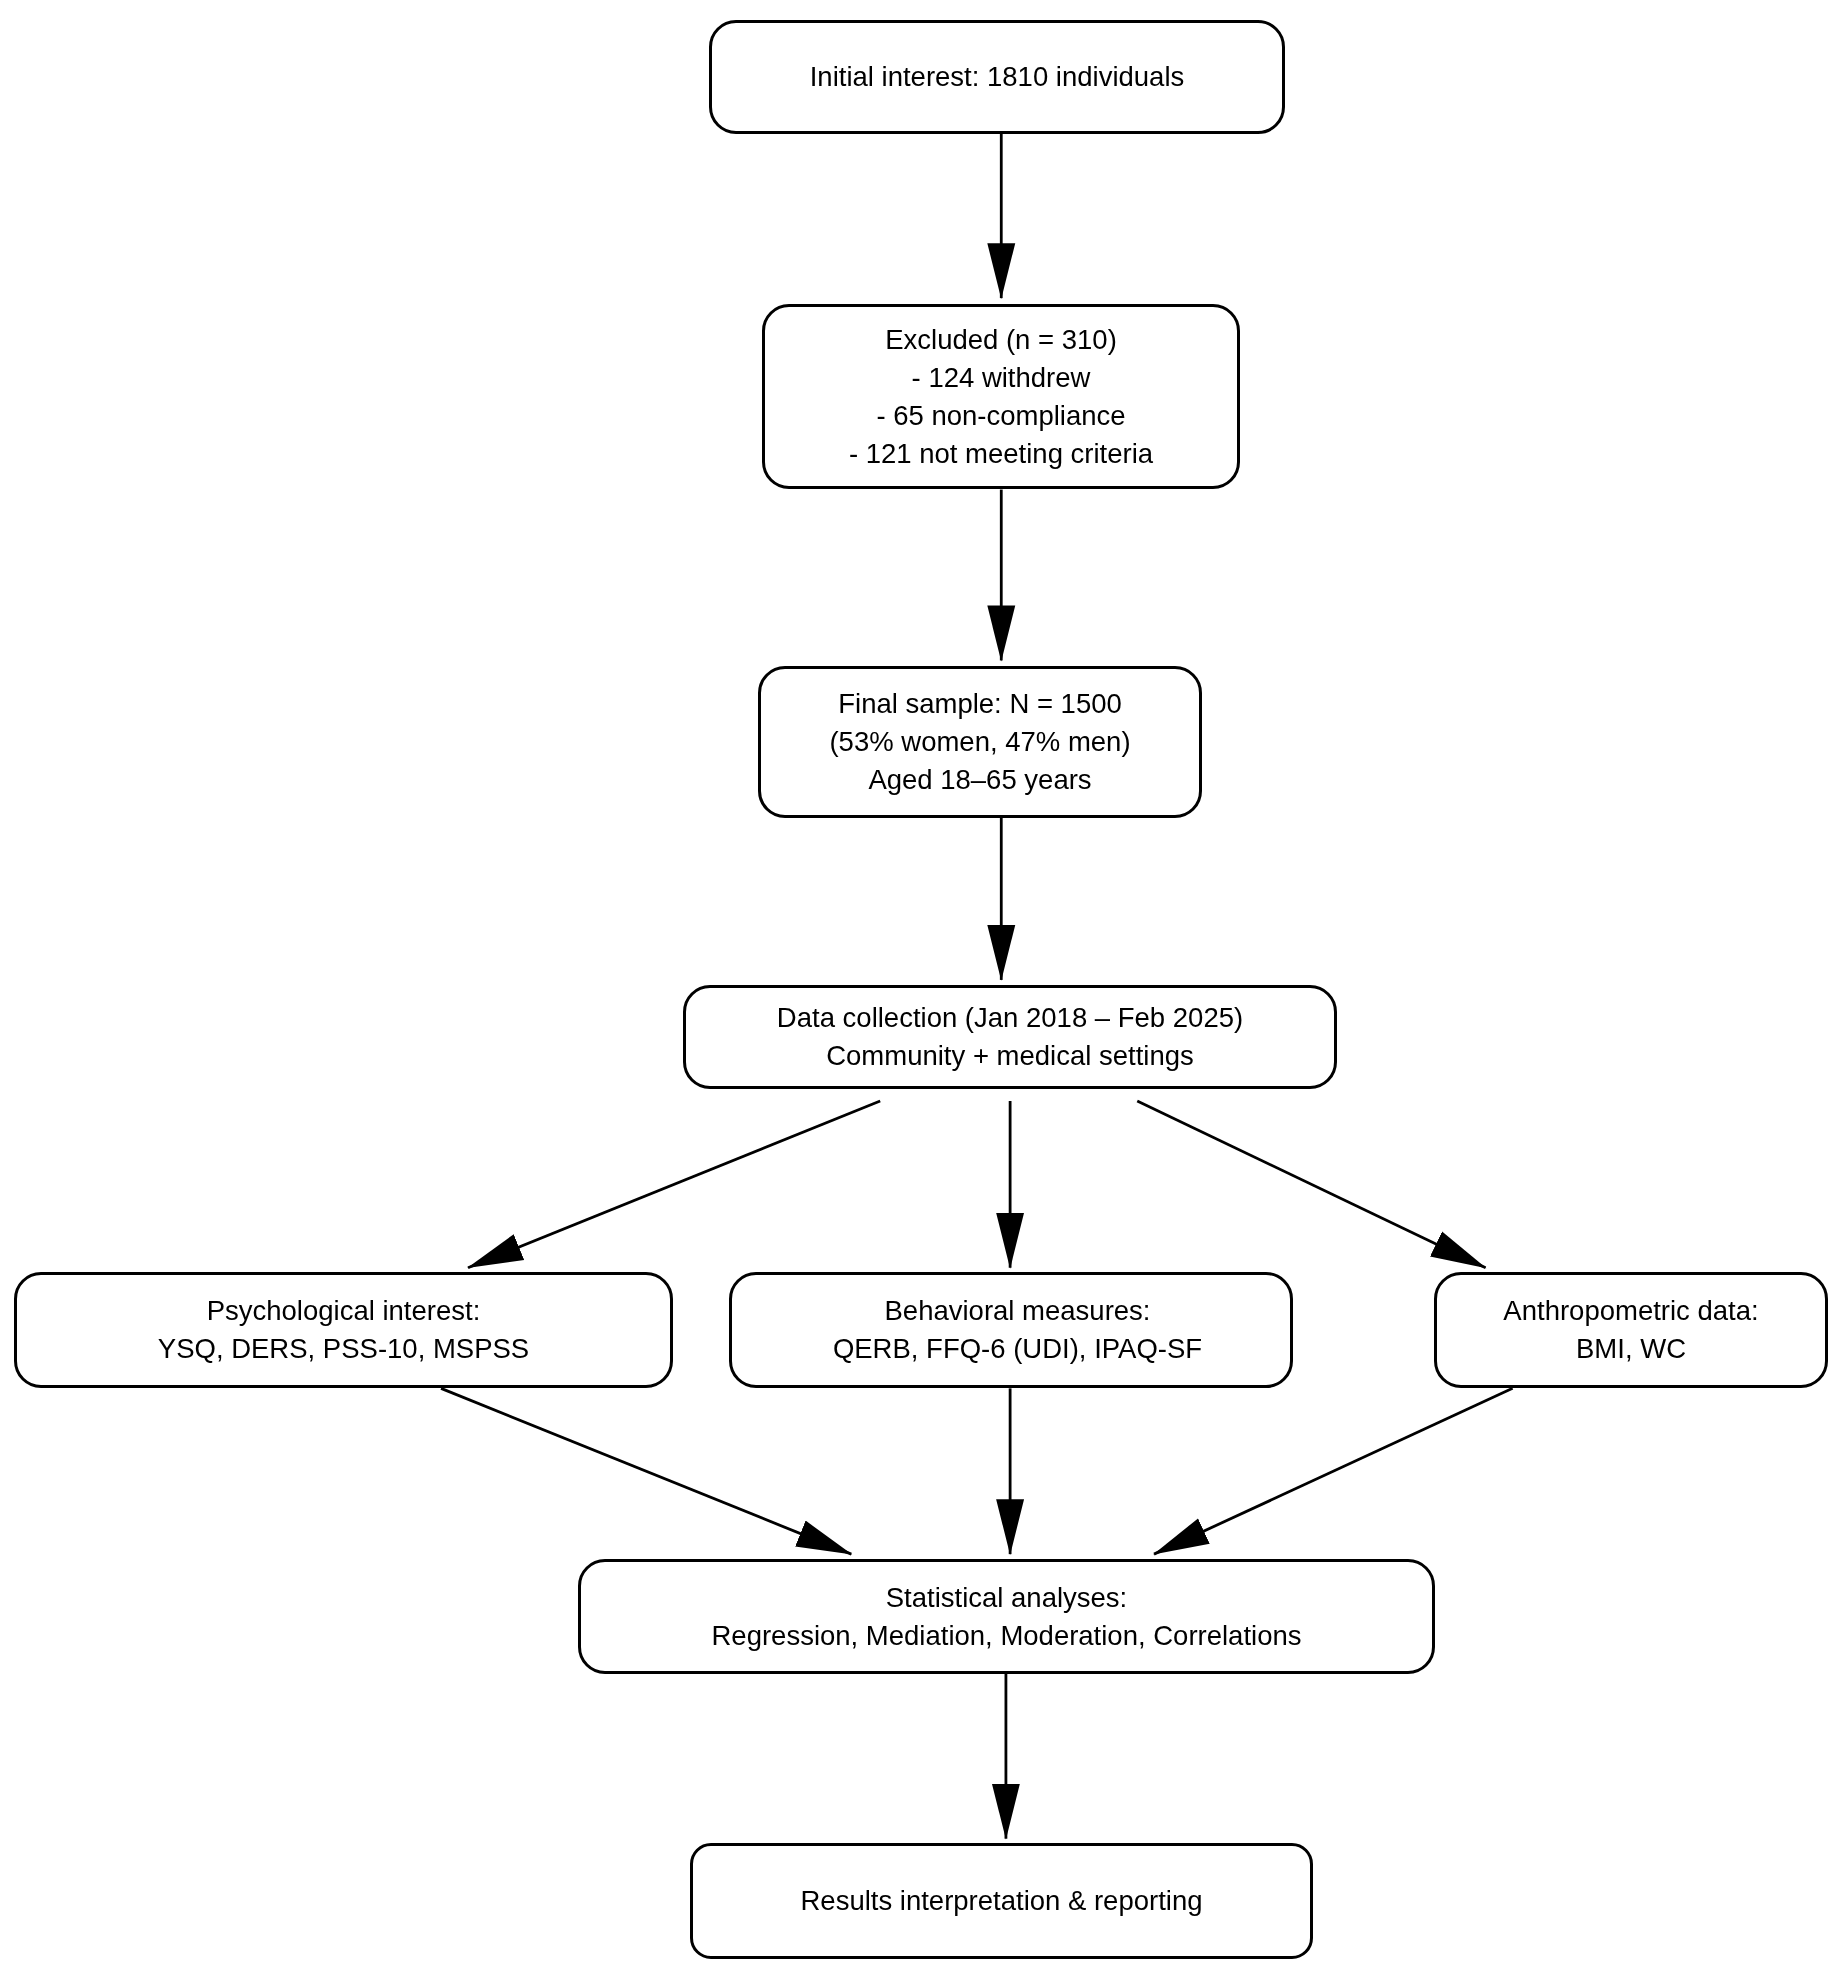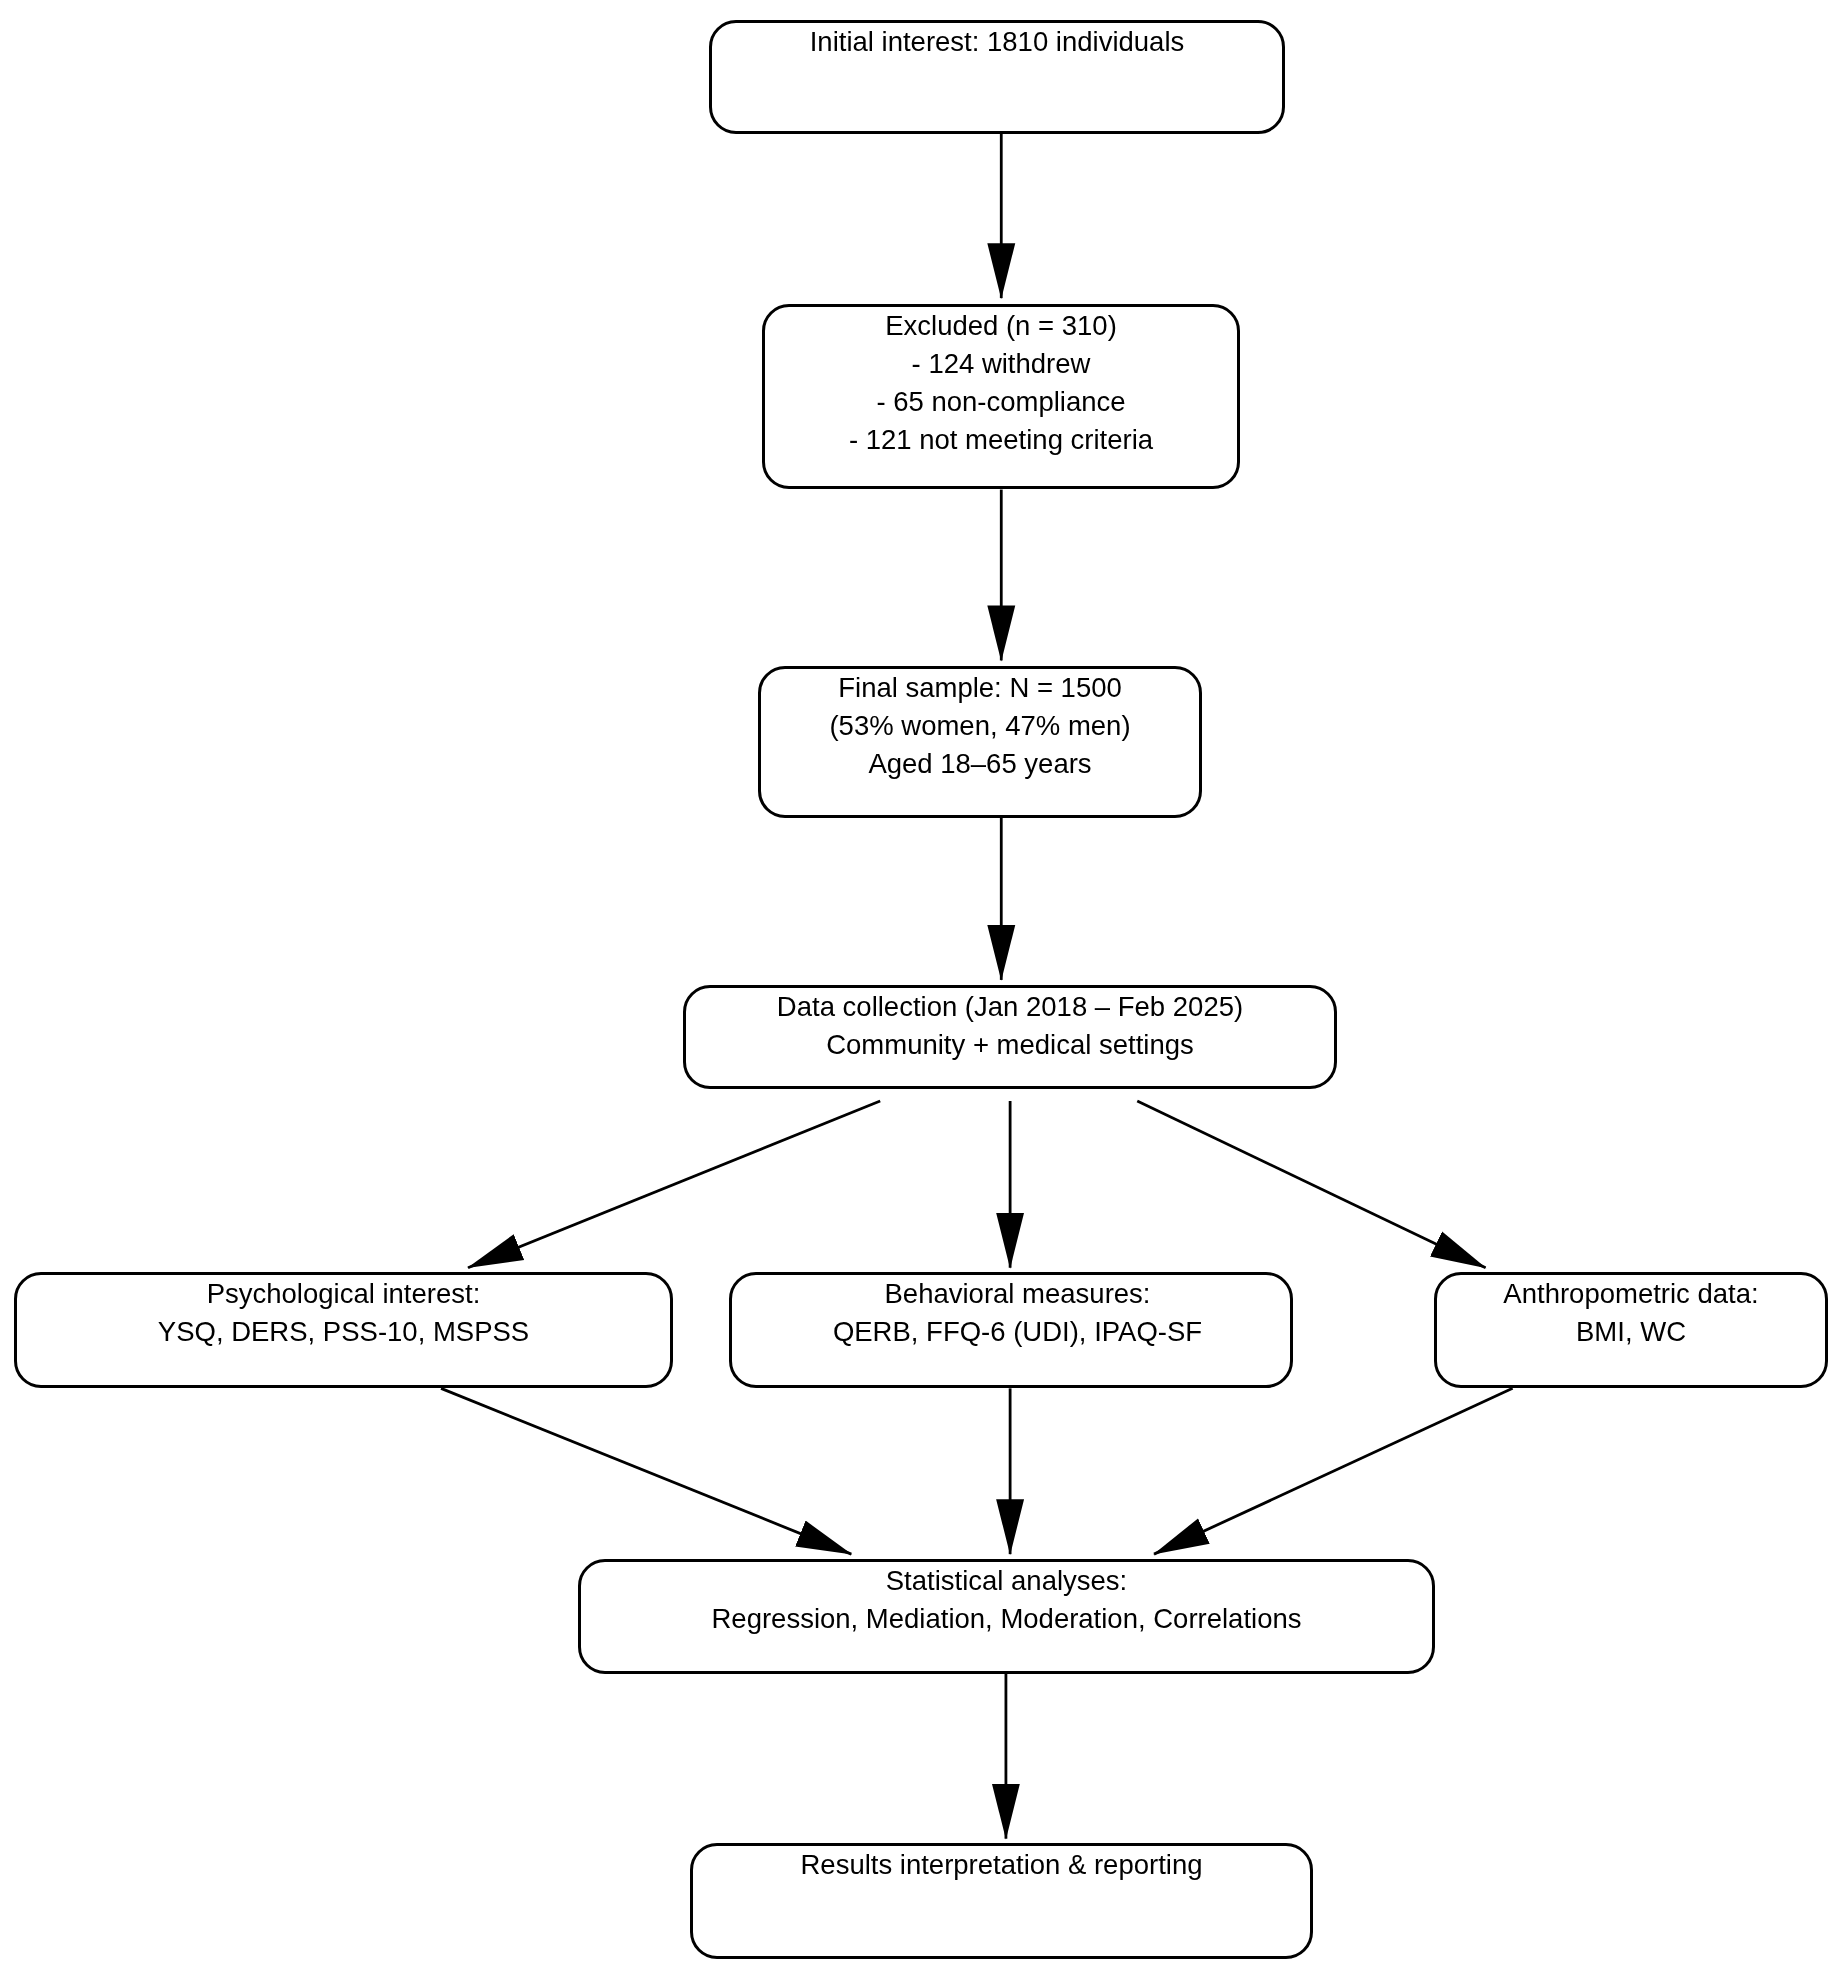--- a/index.html
+++ b/index.html
@@ -23,38 +23,39 @@
     pointer-events: none;
   }
   .node {
     position: absolute;
     box-sizing: border-box;
     background: #ffffff;
     border: 3.7px solid #000000;
     border-radius: 27px;
     display: flex;
     flex-direction: column;
+    justify-content: center;
     align-items: center;
     text-align: center;
     font-size: 27.5px;
     line-height: 38px;
     white-space: nowrap;
   }
   .node span { display: block; }
 
   
   #n-initial        { left: 709px; top:   19.6px; width: 576px; height: 114px; }
   #n-excluded       { left: 762px; top:  304px; width: 478px; height: 185px; }
   #n-final          { left: 758px; top: 666px; width: 444px; height: 152px; }
   #n-collection     { left: 683px; top: 985px; width: 654px; height: 104px; }
   #n-psych          { left:   14px; top: 1272px; width: 659px; height: 116px; }
   #n-behav          { left: 729px; top: 1272px; width: 564px; height: 116px; padding-left: 13px; }
   #n-anthro         { left: 1434px; top: 1272px; width:  394px; height: 116px; }
   #n-stats          { left: 578px; top: 1559px; width: 857px; height: 115px; }
-  #n-results        { left: 690px; top: 1843px; width: 623px; height: 116px; }
+  #n-results        { left: 690px; top: 1843px; width: 623px; height: 116px; border-radius: 21px; }
 </style>
 </head>
 <body>
 
 <div class="canvas">
 
   <svg class="edges-layer" viewBox="0 0 3951 4262" xmlns="http://www.w3.org/2000/svg">
     <defs>
       <marker id="arrowhead" markerUnits="userSpaceOnUse" markerWidth="124" markerHeight="68" viewBox="0 0 124 68" refX="118" refY="34" orient="auto">
         <polygon points="0,4 120,34 0,64" fill="#000000"></polygon>

